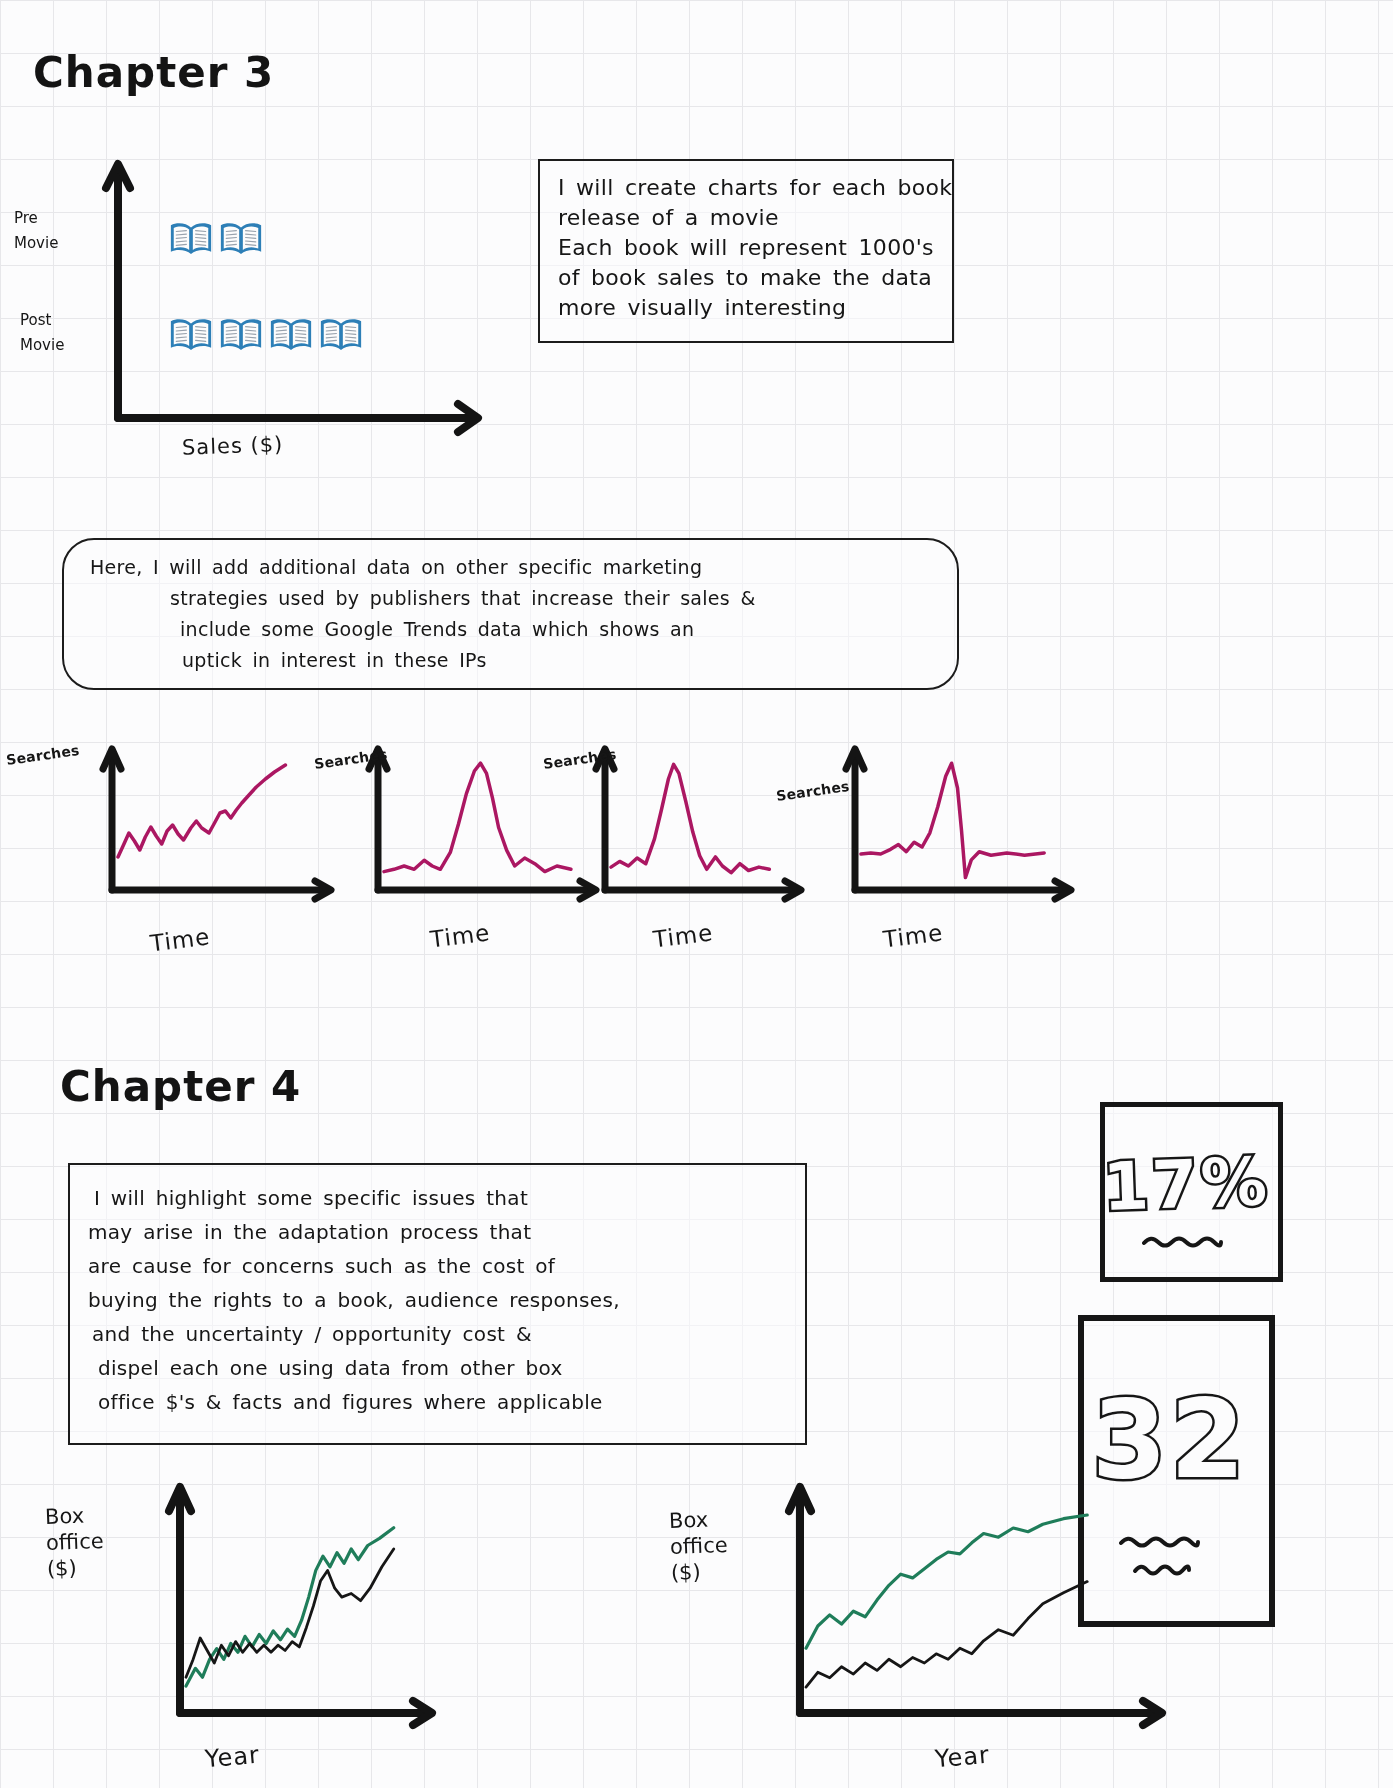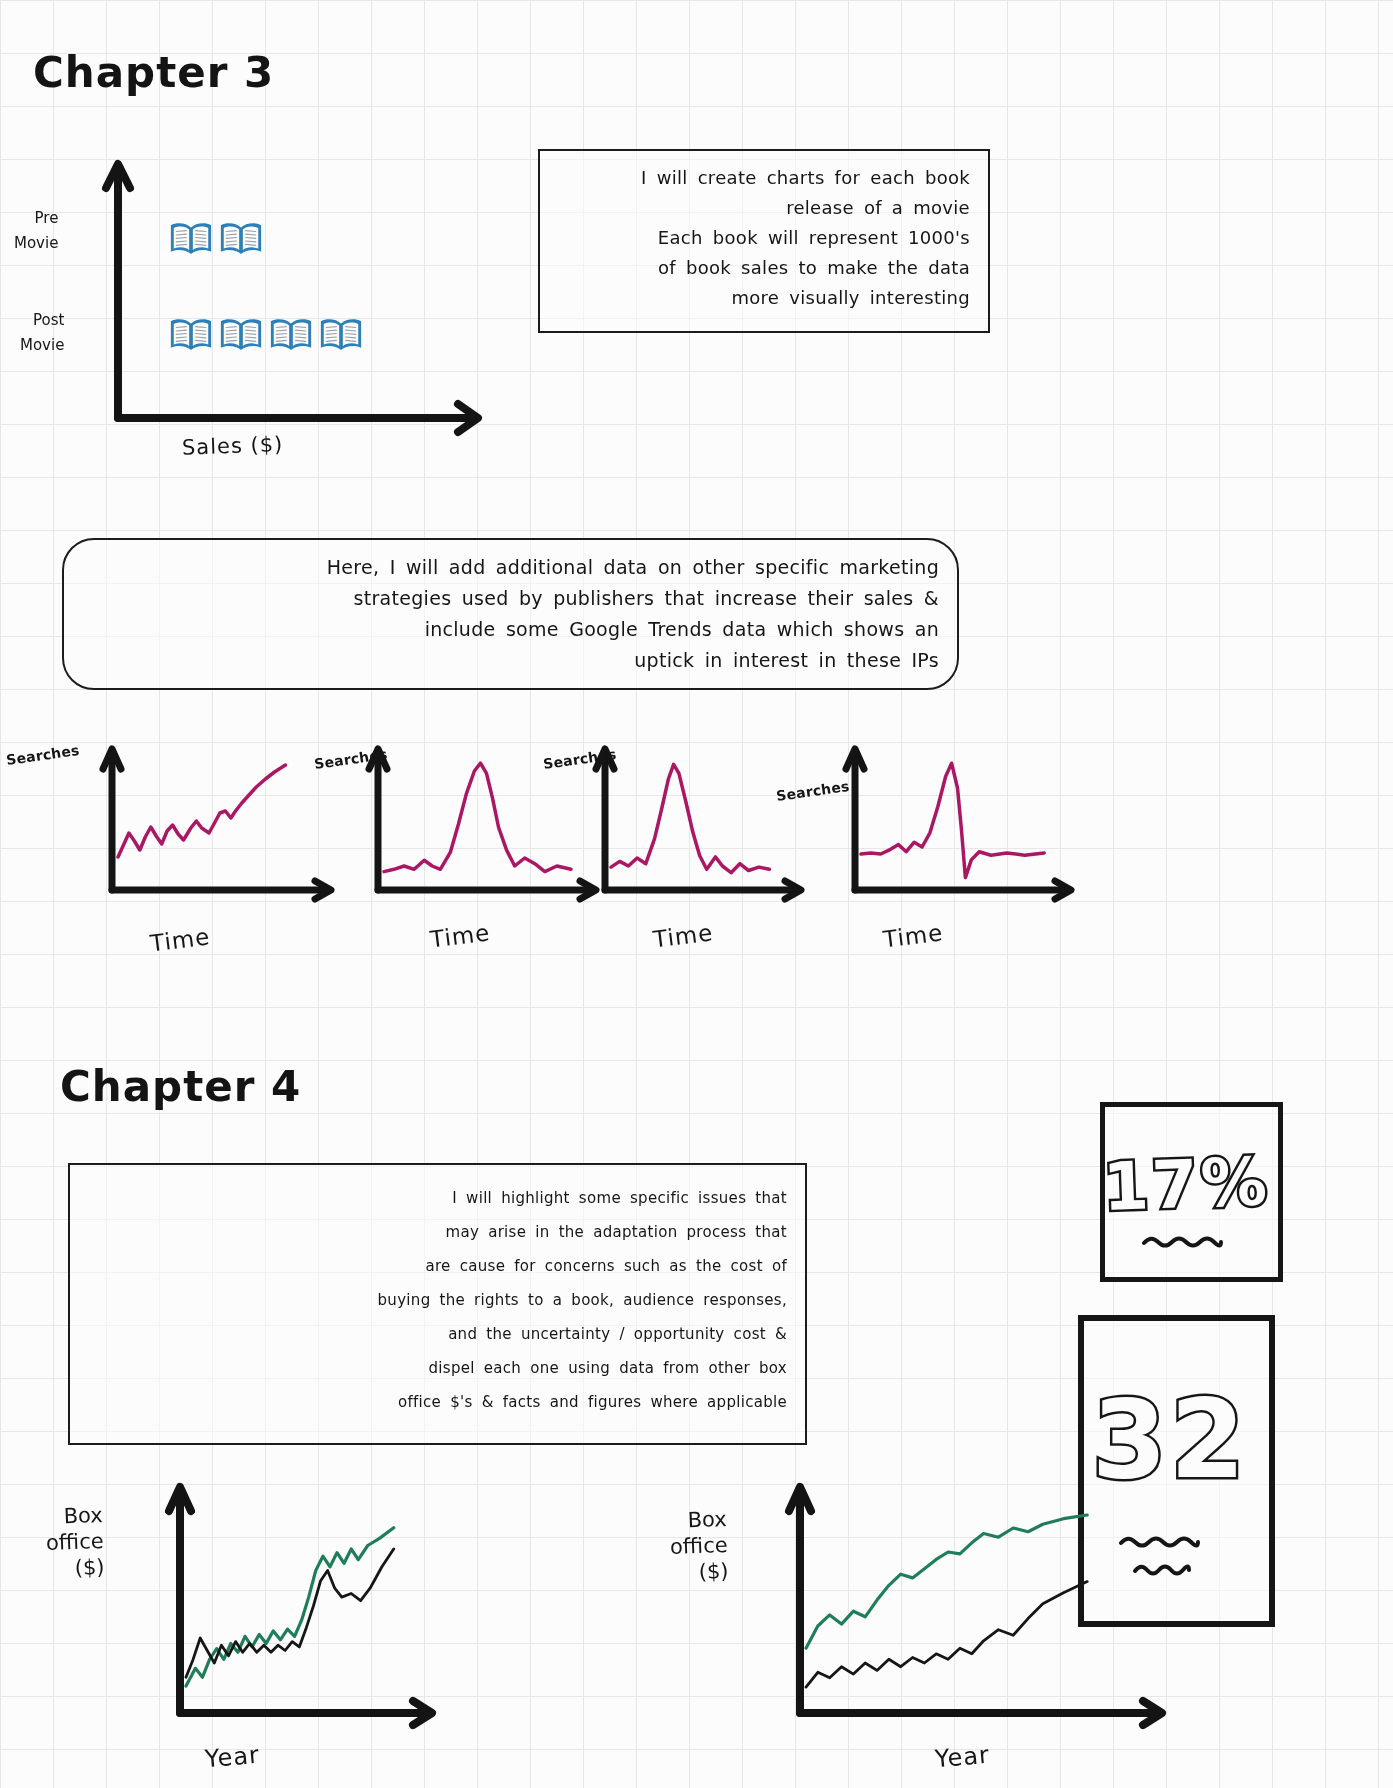--- a/index.html
+++ b/index.html
@@ -3,21 +3,20 @@
 <meta charset="utf-8">
 <style>
   html,body{margin:0;padding:0;background:#ffffff;}
   .page{
     position:relative;width:1393px;height:1788px;overflow:hidden;
     background-color:#fcfcfd;color:#161616;
     background-image:linear-gradient(#e7e7ea 1px, transparent 1px),
                      linear-gradient(90deg,#e7e7ea 1px, transparent 1px);
     background-size:53px 53px;
     font-family:"DejaVu Sans",sans-serif;
-    text-align:right;
   }
   .chapter-heading{
     position:absolute;margin:0;font-size:42px;font-weight:800;
     letter-spacing:1px;color:#141414;white-space:nowrap;
   }
   .note-box{
     position:absolute;border:2.5px solid #1c1c1c;background:rgba(252,252,253,.55);
     font-size:19px;line-height:31px;letter-spacing:.3px;word-spacing:4px;
   }
   .note-box .pad{padding:12px 18px;}
@@ -116,21 +115,21 @@
         <path d="M35 7 C30 4.8 24.5 5.6 21.6 8.2 L21.6 26 C24.5 23.6 30 23 35 24.8 Z" fill="#fcfcfc"></path>
         <g stroke="#98a2ad" stroke-width="1" stroke-linecap="round" fill="none">
           <path d="M7.2 10 L16 9.2 M7.2 13 L16 12.2 M7.2 16 L16 15.2 M7.2 19 L16 18.2 M7.2 22 L16 21.2"></path>
           <path d="M24 9.2 L32.8 10 M24 12.2 L32.8 13 M24 15.2 L32.8 16 M24 18.2 L32.8 19 M24 21.2 L32.8 22"></path>
         </g>
       </svg>
       </div>
     <div class="xlabel sales-label" style="left:172px;top:284px;">Sales ($)</div>
   </div>
 
-  <div class="note-box" style="left:538px;top:149px;width:412px;height:180px;font-size:18px;line-height:30px;padding-left:36px;">
+  <div class="note-box" style="left:538px;top:159px;width:412px;height:180px;font-size:22px;line-height:30px;">
     <div class="pad">
         <div>I will create charts for each book</div>
         <div>release of a movie</div>
         <div>Each book will represent 1000's</div>
         <div>of book sales to make the data</div>
         <div>more visually interesting</div>
       </div>
   </div>
 
   <div class="note-box" style="left:62px;top:538px;width:893px;height:148px;border-radius:32px;">
@@ -185,21 +184,21 @@
       <path class="axis thin" d="M97 155 L310 155"></path>
       <path class="axis thin" d="M297 146 L313 155 L297 164"></path>
     <polyline points="103.0,119.0 112.8,117.9 122.7,119.0 132.6,114.3 140.4,109.6 148.3,116.7 156.2,107.2 164.1,112.0 171.9,97.8 179.8,71.8 187.7,41.2 193.6,28.2 199.5,53.0 203.5,95.4 207.4,142.6 213.3,124.9 221.2,116.7 233.0,120.2 248.8,117.9 266.5,120.2 286.2,117.9" fill="none" stroke="#ab1762" stroke-width="3.5" stroke-linecap="round" stroke-linejoin="round"></polyline>
       </svg>
     <div class="ylabel searches-label" style="left:18px;top:48px;">Searches</div>
     <div class="xlabel time-label" style="left:125px;top:188px;">Time</div>
   </div>
 
   <h1 class="chapter-heading" style="left:60px;top:1062px;">Chapter 4</h1>
 
-  <div class="note-box" style="left:68px;top:1163px;width:735px;height:278px;font-size:15px;line-height:34px;">
+  <div class="note-box" style="left:68px;top:1163px;width:735px;height:278px;font-size:20px;line-height:34px;">
     <div class="pad" style="padding:16px 18px;">
         <div style="margin-left: 6px;">I will highlight some specific issues that</div>
         <div>may arise in the adaptation process that</div>
         <div>are cause for concerns such as the cost of</div>
         <div>buying the rights to a book, audience responses,</div>
         <div style="margin-left: 4px;">and the uncertainty / opportunity cost &amp;</div>
         <div style="margin-left: 10px;">dispel each one using data from other box</div>
         <div style="margin-left: 10px;">office $'s &amp; facts and figures where applicable</div>
       </div>
   </div>

